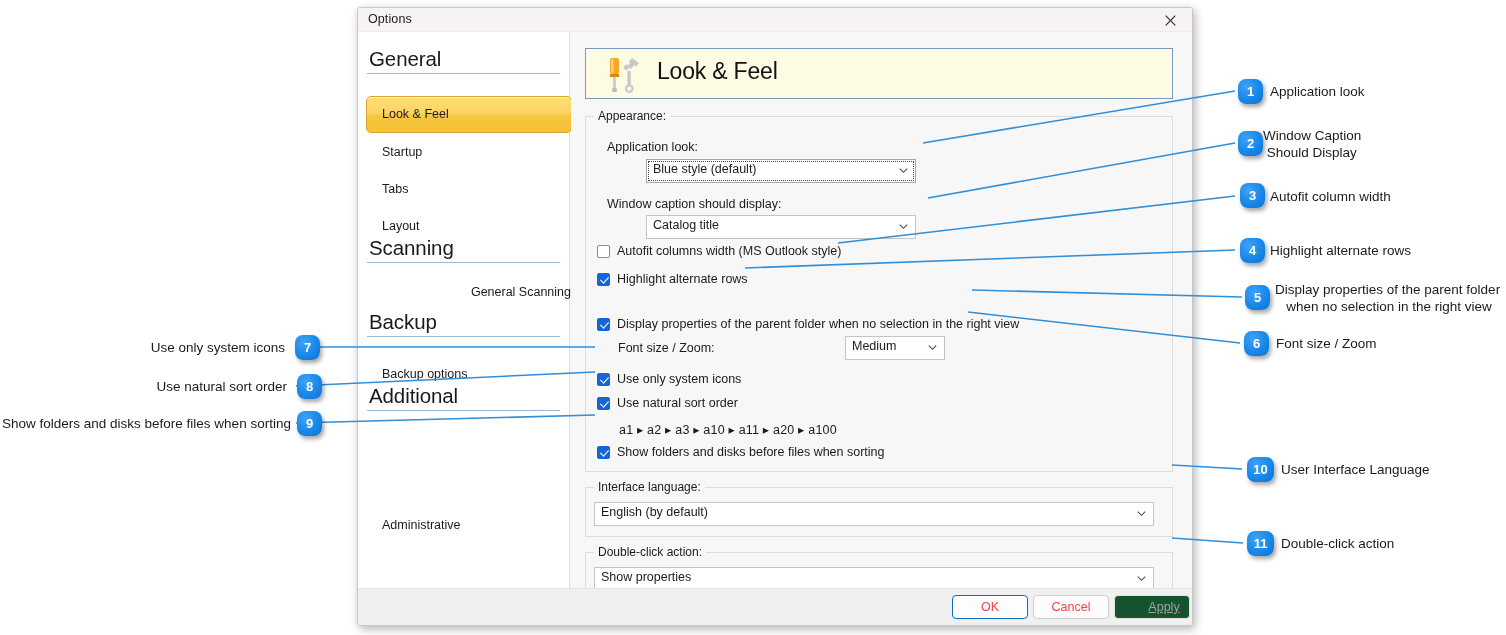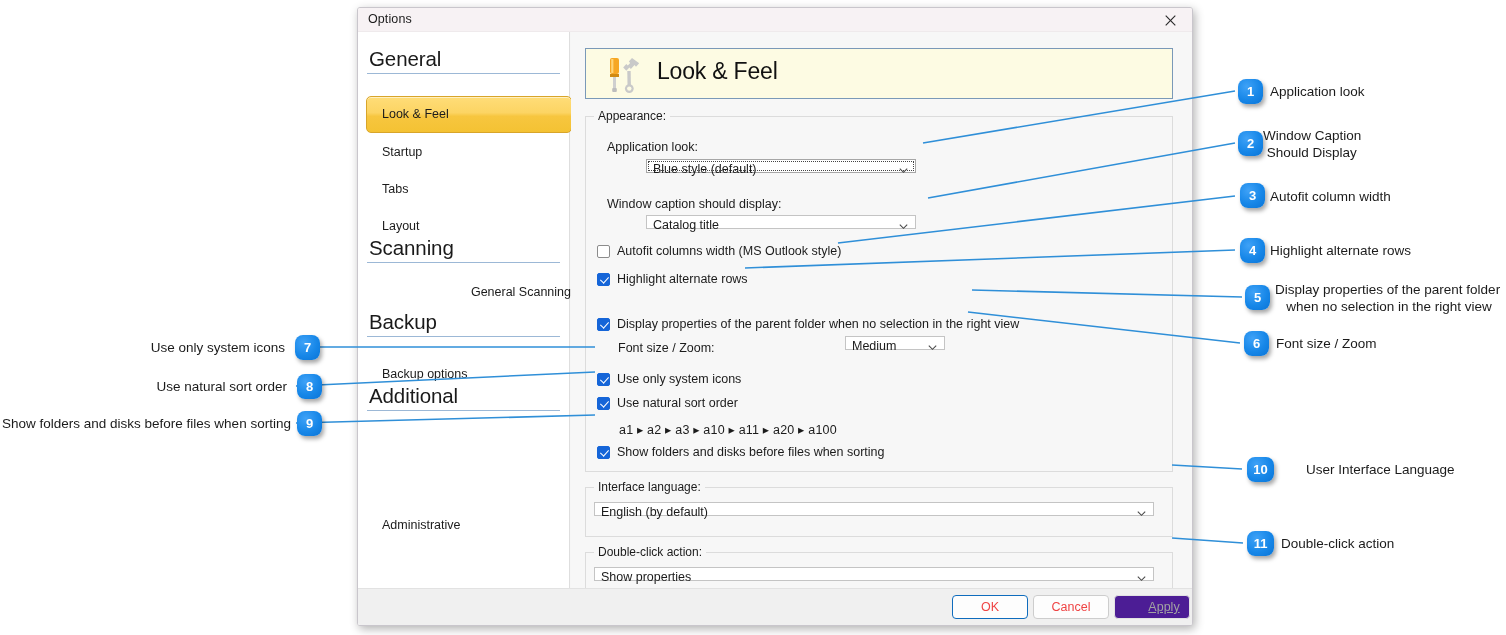--- a/index.html
+++ b/index.html
@@ -107,21 +107,21 @@
     background:#f7f7f7;
     padding:0 4px;
     font-size:12px;color:#1b1b1b;
     white-space:nowrap;
   }
 
   .lbl{position:absolute;font-size:12.5px;color:#1b1b1b;white-space:nowrap;}
 
   
   .combo{
-    position:absolute;height:14px;
+    position:absolute;height:24px;
     background:#ffffff;
     border:1px solid #c4c4c4;
     box-sizing:border-box;
     cursor:pointer;
   }
   .combo .cval{
     position:absolute;left:6px;top:2px;
     font-size:12.5px;color:#1b1b1b;white-space:nowrap;
   }
   .combo .carrow{
@@ -161,21 +161,21 @@
     background:#f0f0f0;border-top:1px solid #e2e2e2;
   }
   .btn{
     position:absolute;top:6px;height:24px;width:76px;
     background:#fdfdfd;border:1px solid #cdcdcd;border-radius:4px;
     font-size:12.5px;color:#ef4444;
     display:flex;align-items:center;justify-content:center;
     cursor:pointer;box-sizing:border-box;
   }
   .btn.primary{border:1.4px solid #0f6cbd;}
-  .btn.disabled{color:#a2a2a2;background:#4c1d95;border:1px solid #e2e2e2;cursor:default;padding-left:24px;}
+  .btn.disabled{color:#a2a2a2;background:#14532d;border:1px solid #e2e2e2;cursor:default;padding-left:24px;}
   .btn .ul{text-decoration:underline;}
 
   
   .badge{
     position:absolute;width:25px;height:25px;
     border-radius:8px;
     background:radial-gradient(circle at 35% 30%, #3fa2f7 0%, #1787e8 55%, #0a74d6 100%);
     box-shadow:2px 3px 4px rgba(0,0,0,.35);
     color:#fff;font-size:13px;font-weight:700;
     display:flex;align-items:center;justify-content:center;
@@ -407,18 +407,18 @@
   <div class="badge" style="left:295px;top:335px;">7</div>
   <div class="calloutlbl right" style="left:40px;top:339px;width:245px;">Use only system icons</div>
 
   <div class="badge" style="left:297px;top:374px;">8</div>
   <div class="calloutlbl right" style="left:40px;top:378px;width:247px;">Use natural sort order</div>
 
   <div class="badge" style="left:297px;top:411px;">9</div>
   <div class="calloutlbl right" style="left:2px;top:415px;width:285px;">Show folders and disks before files when sorting</div>
 
   <div class="badge wide" style="left:1247px;top:457px;">10</div>
-  <div class="calloutlbl" style="left:1281px;top:461px;margin-left:25px;">User Interface Language</div>
+  <div class="calloutlbl" style="left:1281px;top:461px;">User Interface Language</div>
 
   <div class="badge wide" style="left:1247px;top:531px;">11</div>
   <div class="calloutlbl" style="left:1281px;top:535px;">Double-click action</div>
 
 </div>
 
 </body></html>

